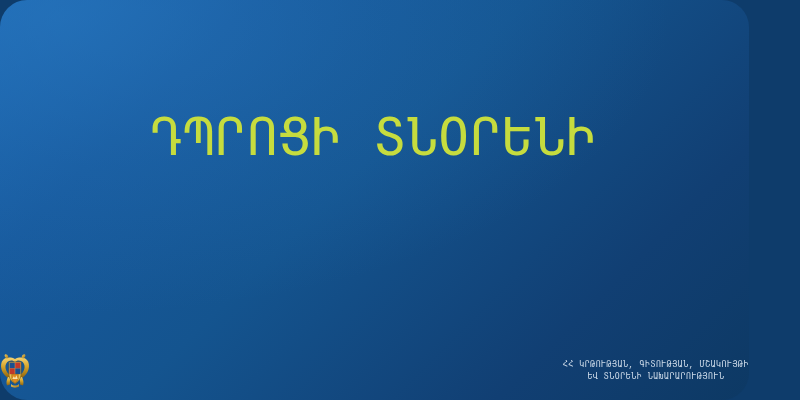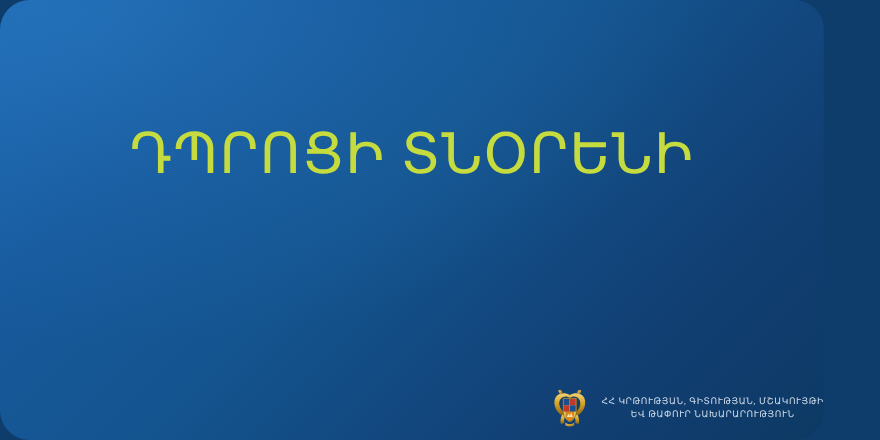--- a/index.html
+++ b/index.html
@@ -6,21 +6,21 @@
   html, body {
     margin: 0;
     padding: 0;
     background: #0e3c6b;
   }
   #banner {
     position: relative;
     width: 749px;
     height: 400px;
     overflow: hidden;
-    font-family: Liberation Serif, serif;
+    font-family: Liberation Mono, monospace;
     
     background:
       radial-gradient(120% 110% at 8% 4%, rgba(42,122,194,0.55) 0%, rgba(42,122,194,0.22) 34%, rgba(42,122,194,0.0) 68%),
       linear-gradient(135deg, #1c66b0 0%, #17599c 22%, #14548f 46%, #113f73 78%, #0d3964 100%);
     border-radius: 27px;
     -webkit-font-smoothing: antialiased;
   }
   #headline-block {
     position: absolute;
     left: 0;
@@ -45,21 +45,21 @@
   }
 
   
   #footer {
     position: absolute;
     left: 0;
     right: 0;
     bottom: 12px;
     display: flex;
     align-items: center;
-    justify-content: flex-end;
+    justify-content: space-between;
     gap: 14px;
   }
   #coat-of-arms {
     width: 30px;
     height: 34px;
     flex: 0 0 auto;
     display: block;
   }
   #ministry-text {
     display: flex;
@@ -117,18 +117,18 @@
       <rect x="30.4" y="17.2" width="10.4" height="11.6" fill="#c0392b"></rect>
       <rect x="19.2" y="28.8" width="10.4" height="11.6" fill="#c0392b"></rect>
       <rect x="30.4" y="28.8" width="10.4" height="11.6" fill="#1a4f8f"></rect>
 
       <path d="M23.5 40.5 L36.5 40.5 L36.5 47 C36.5 52.5 33.5 56 30 57.8 C26.5 56 23.5 52.5 23.5 47 Z" fill="#e08a1e" stroke="#8d6310" stroke-width="1"></path>
       <path d="M24.5 50 L27.5 44.5 L30 48 L33 42.5 L35.5 50 Z" fill="#f6e2a8"></path>
     </svg>
 
     <div id="ministry-text">
       <span class="mline">ՀՀ ԿՐԹՈՒԹՅԱՆ, ԳԻՏՈՒԹՅԱՆ, ՄՇԱԿՈՒՅԹԻ</span>
-      <span class="mline">ԵՎ ԹԱՓՈՒՐ ՆԱԽԱՐԱՐՈՒԹՅՈՒՆ</span>
+      <span class="mline">ԵՎ ՏՆՕՐԵՆԻ ՆԱԽԱՐԱՐՈՒԹՅՈՒՆ</span>
     </div>
 
   </div>
 
 </div>
 
 </body></html>

